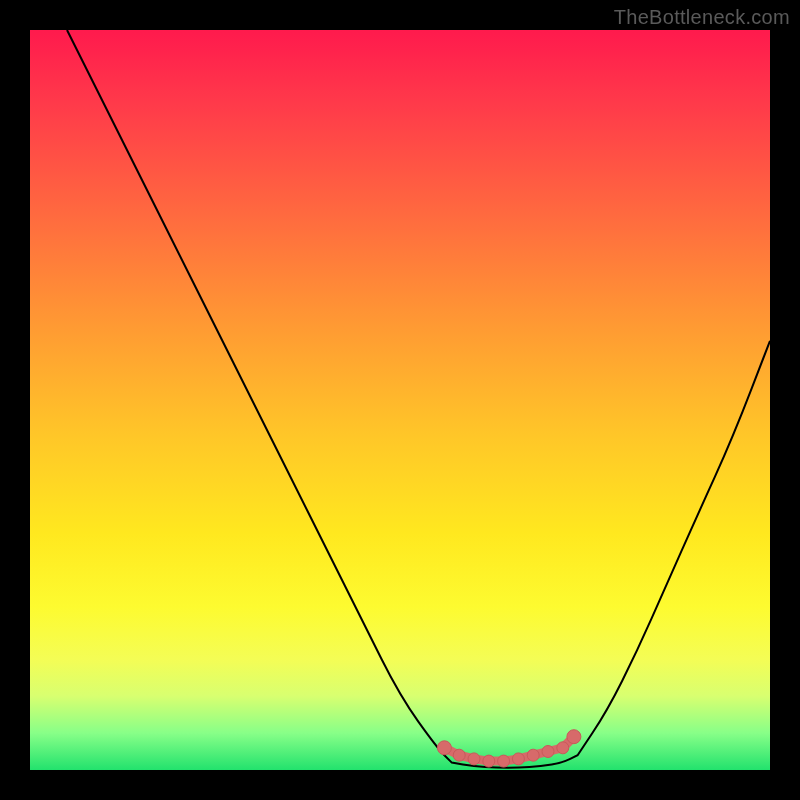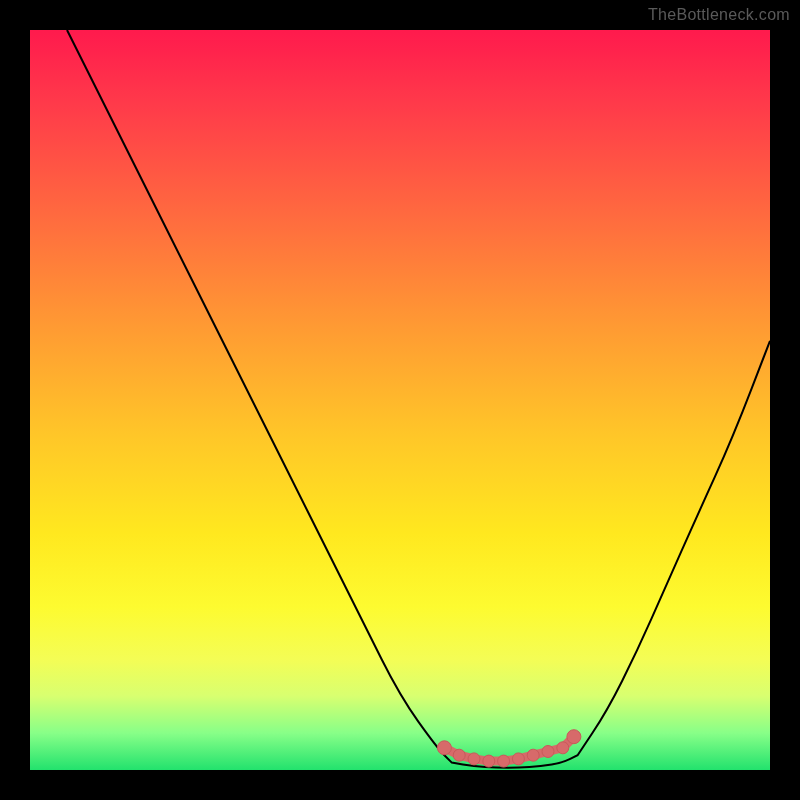--- a/index.html
+++ b/index.html
@@ -37,21 +37,21 @@
       #d8ff70 90%,
       #88ff88 95%,
       #22e26d 100%
     );
   }
   .watermark {
     position: absolute;
     top: 6px;
     right: 10px;
     color: #5a5a5a;
-    font-size: 16px;
+    font-size: 20px;
     font-weight: 500;
     letter-spacing: 0.3px;
     pointer-events: none;
   }
   svg.curve-layer {
     position: absolute;
     left: 0; top: 0;
     width: 740px;
     height: 740px;
     overflow: visible;

